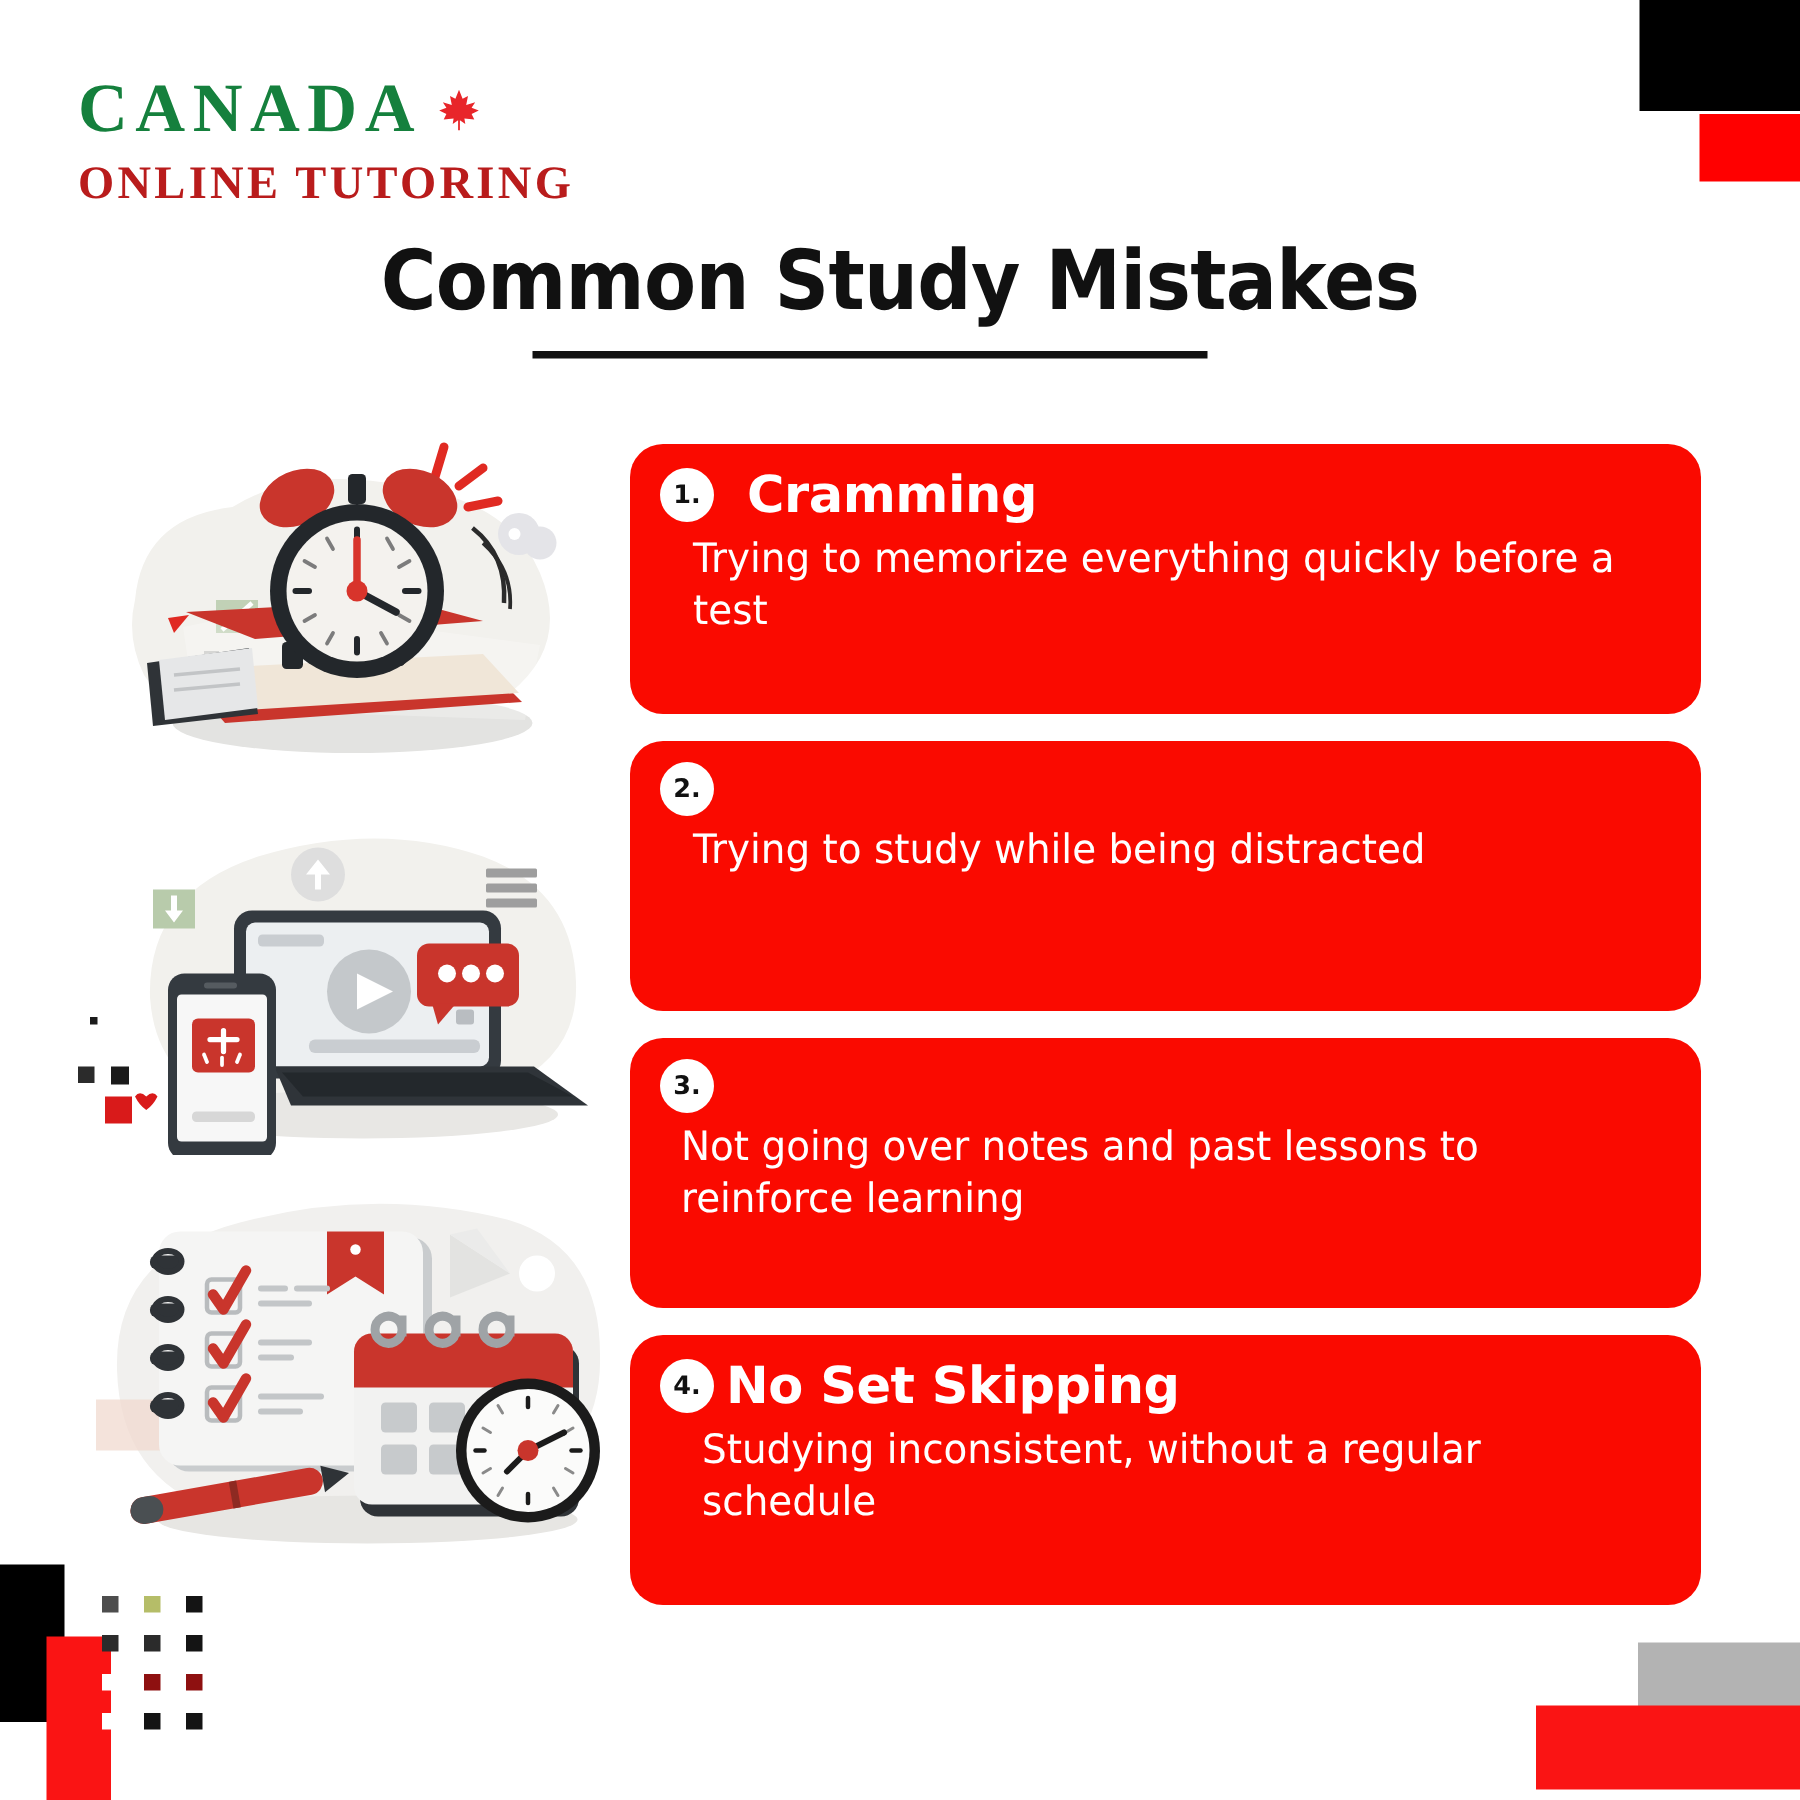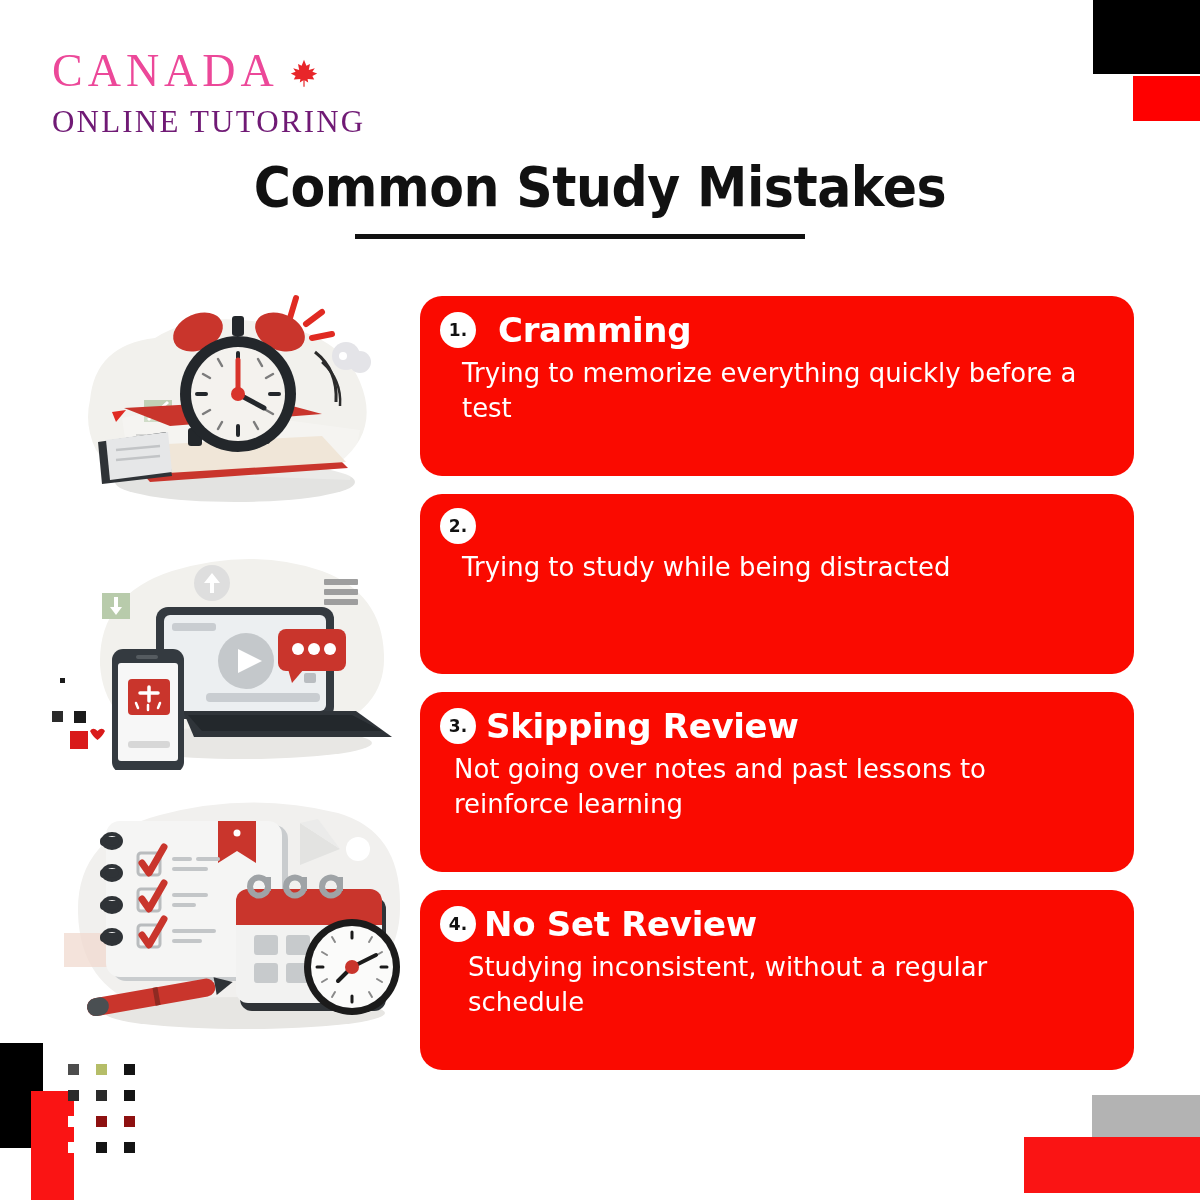--- a/index.html
+++ b/index.html
@@ -26,35 +26,35 @@
 
   
   .dot-grid { position: absolute; left: 68px; top: 1064px; display: grid;
               grid-template-columns: repeat(3, 28px); grid-template-rows: repeat(4, 26px); }
   .dot { width: 11px; height: 11px; }
 
   
   .logo { position: absolute; left: 52px; top: 48px; width: 340px; }
   .logo-line1 {
     font-family: "Liberation Serif", serif;
-    font-weight: normal;
+    font-weight: bold;
     font-size: 46px;
     letter-spacing: 5px;
-    color: #ec4899;
+    color: #15803d;
     line-height: 1;
     display: flex;
-    align-items: flex-start;
+    align-items: center;
   }
   .maple { margin-left: 10px; margin-top: 2px; }
   .logo-line2 {
     font-family: "Liberation Serif", serif;
-    font-weight: normal;
+    font-weight: bold;
     font-size: 31px;
     letter-spacing: 2.2px;
-    color: #701a75;
+    color: #b91c1c;
     margin-top: 10px;
     line-height: 1;
   }
 
   
   .title {
     position: absolute;
     left: 0; right: 0; top: 155px;
     text-align: center;
     font-family: "DejaVu Sans", sans-serif;
@@ -371,26 +371,25 @@
   <div class="card card-2">
     <div class="card-head">
       <div class="badge">2.</div>
     </div>
     <div class="card-desc">Trying to study while being distracted</div>
   </div>
 
   <div class="card card-3">
     <div class="card-head">
       <div class="badge">3.</div>
-      <div class="card-title">Skipping Review</div>
     </div>
     <div class="card-desc">Not going over notes and past lessons to reinforce learning</div>
   </div>
 
   <div class="card card-4">
     <div class="card-head">
       <div class="badge">4.</div>
-      <div class="card-title">No Set Review</div>
+      <div class="card-title">No Set Skipping</div>
     </div>
     <div class="card-desc">Studying inconsistent, without a regular schedule</div>
   </div>
 
 </div>
 
 </body></html>

